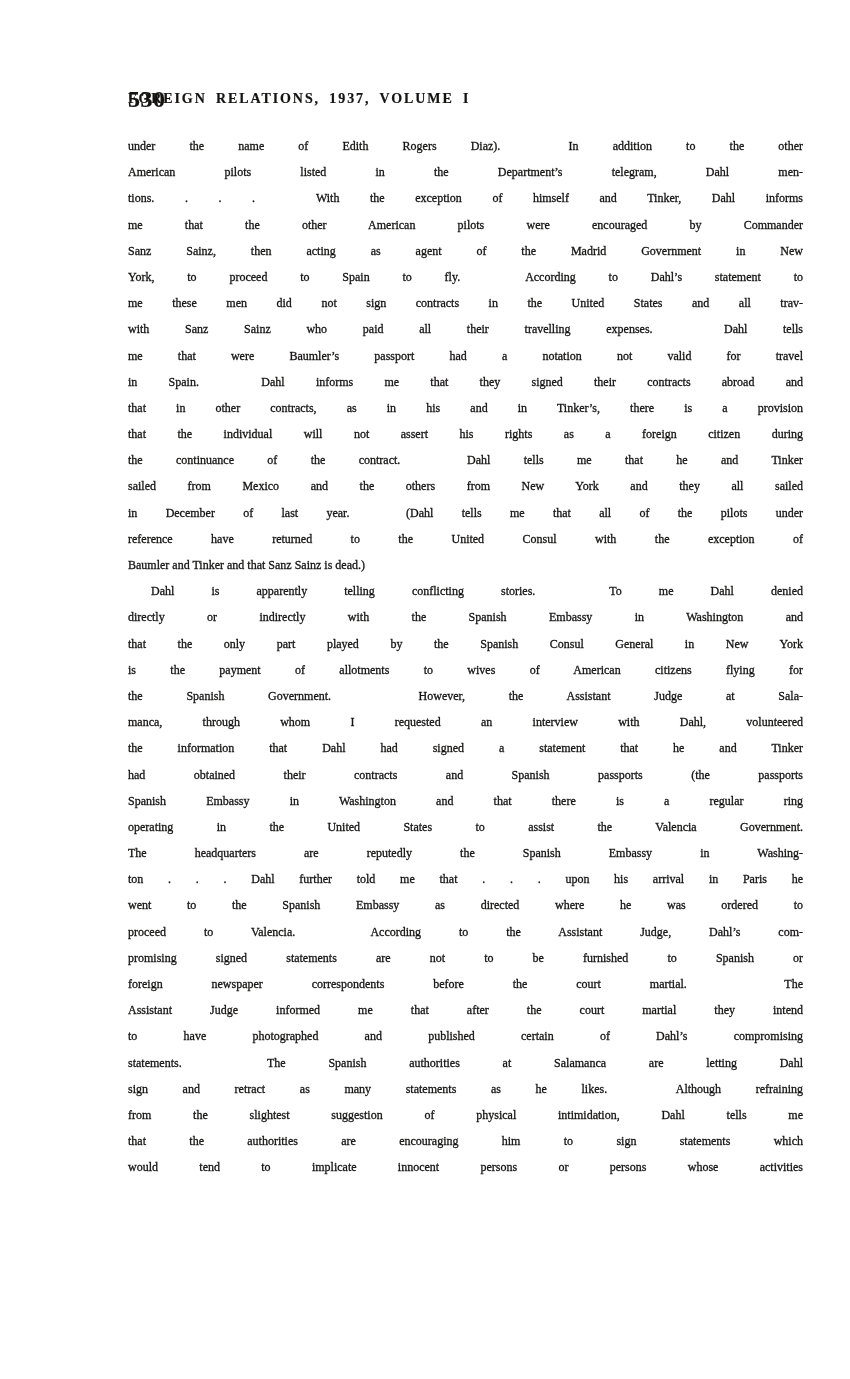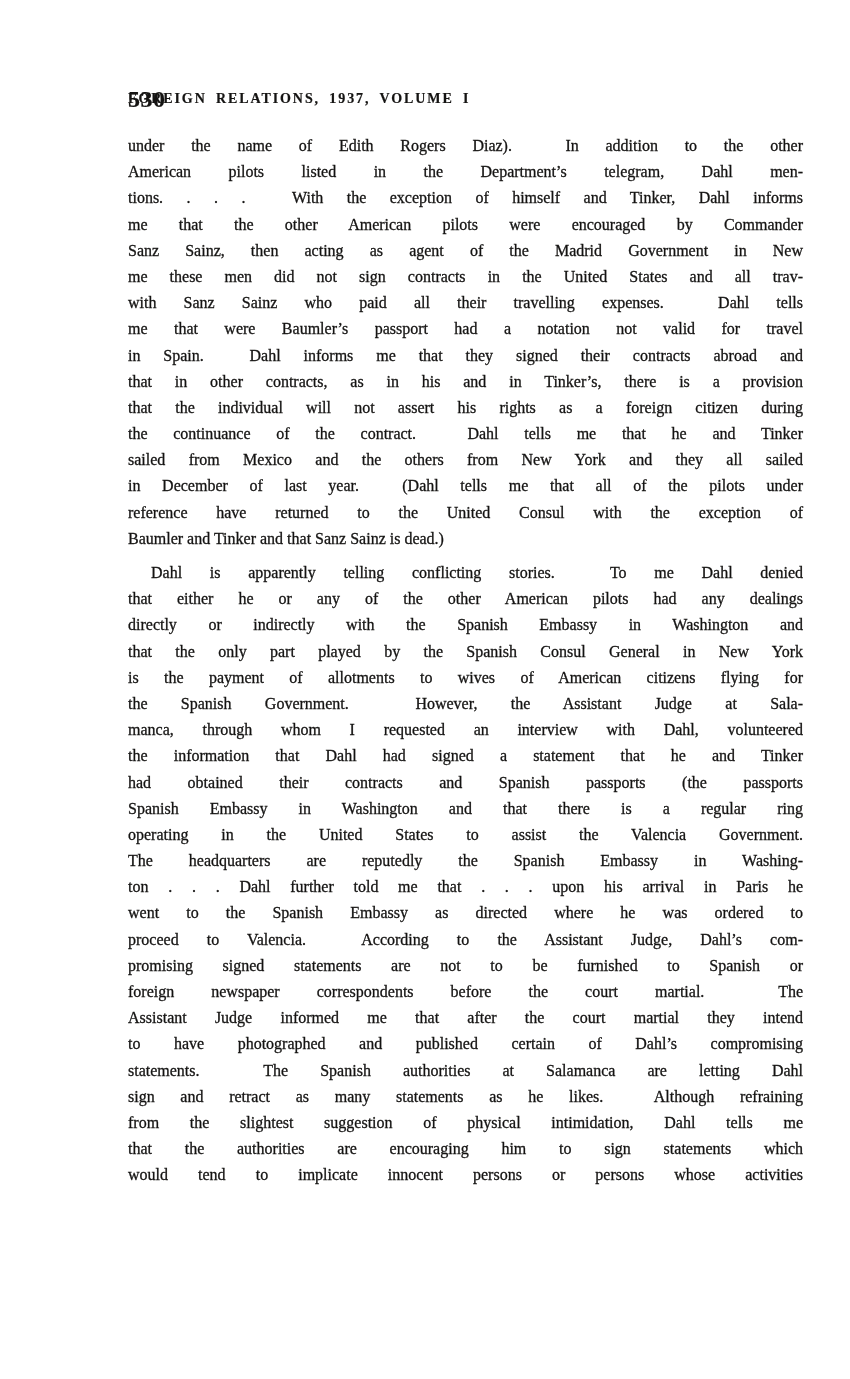--- a/index.html
+++ b/index.html
@@ -42,69 +42,68 @@
     letter-spacing: 1.9px;
     word-spacing: 4px;
     white-space: nowrap;
     -webkit-text-stroke: 0.2px #151413;
   }
   .body-text {
     position: absolute;
     top: 133px;
     left: 128px;
     width: 675px;
-    font-size: 16px;
+    font-size: 12px;
     line-height: 26.2px;
     -webkit-text-stroke: 0.3px #151413;
   }
   .paragraph { margin: 0; }
   .line {
     text-align: justify;
     text-align-last: justify;
     height: 26.2px;
     overflow: visible;
   }
   .line.no-justify {
     text-align-last: left;
   }
   .paragraph.indent .line:first-child {
     text-indent: 23px;
-    margin-top: 8px;
   }
 </style>
 </head>
 <body>
 
 <div class="page">
   <header class="running-head">
     <span class="page-num">530</span>
     <span class="head-title">FOREIGN RELATIONS, 1937, VOLUME I</span>
   </header>
   <main class="body-text">
       <div class="paragraph">
         <div class="line">under the name of Edith Rogers Diaz).&nbsp; In addition to the other</div>
         <div class="line">American pilots listed in the Department’s telegram, Dahl men-</div>
         <div class="line">tions. . . .&nbsp; With the exception of himself and Tinker, Dahl informs</div>
         <div class="line">me that the other American pilots were encouraged by Commander</div>
         <div class="line">Sanz Sainz, then acting as agent of the Madrid Government in New</div>
+        <div class="line">York, to proceed to Spain to fly.&nbsp; According to Dahl’s statement to</div>
         <div class="line">me these men did not sign contracts in the United States and all trav-</div>
         <div class="line">with Sanz Sainz who paid all their travelling expenses.&nbsp; Dahl tells</div>
         <div class="line">me that were Baumler’s passport had a notation not valid for travel</div>
         <div class="line">in Spain.&nbsp; Dahl informs me that they signed their contracts abroad and</div>
         <div class="line">that in other contracts, as in his and in Tinker’s, there is a provision</div>
         <div class="line">that the individual will not assert his rights as a foreign citizen during</div>
         <div class="line">the continuance of the contract.&nbsp; Dahl tells me that he and Tinker</div>
         <div class="line">sailed from Mexico and the others from New York and they all sailed</div>
         <div class="line">in December of last year.&nbsp; (Dahl tells me that all of the pilots under</div>
         <div class="line">reference have returned to the United Consul with the exception of</div>
         <div class="line no-justify">Baumler and Tinker and that Sanz Sainz is dead.)</div>
       </div>
       <div class="paragraph indent">
         <div class="line">Dahl is apparently telling conflicting stories.&nbsp; To me Dahl denied</div>
-        <div class="line">that either he or any of the other American pilots had any dealings</div>
         <div class="line">directly or indirectly with the Spanish Embassy in Washington and</div>
         <div class="line">that the only part played by the Spanish Consul General in New York</div>
         <div class="line">is the payment of allotments to wives of American citizens flying for</div>
         <div class="line">the Spanish Government.&nbsp; However, the Assistant Judge at Sala-</div>
         <div class="line">manca, through whom I requested an interview with Dahl, volunteered</div>
         <div class="line">the information that Dahl had signed a statement that he and Tinker</div>
         <div class="line">had obtained their contracts and Spanish passports (the passports</div>
         <div class="line">Spanish Embassy in Washington and that there is a regular ring</div>
         <div class="line">operating in the United States to assist the Valencia Government.</div>
         <div class="line">The headquarters are reputedly the Spanish Embassy in Washing-</div>

